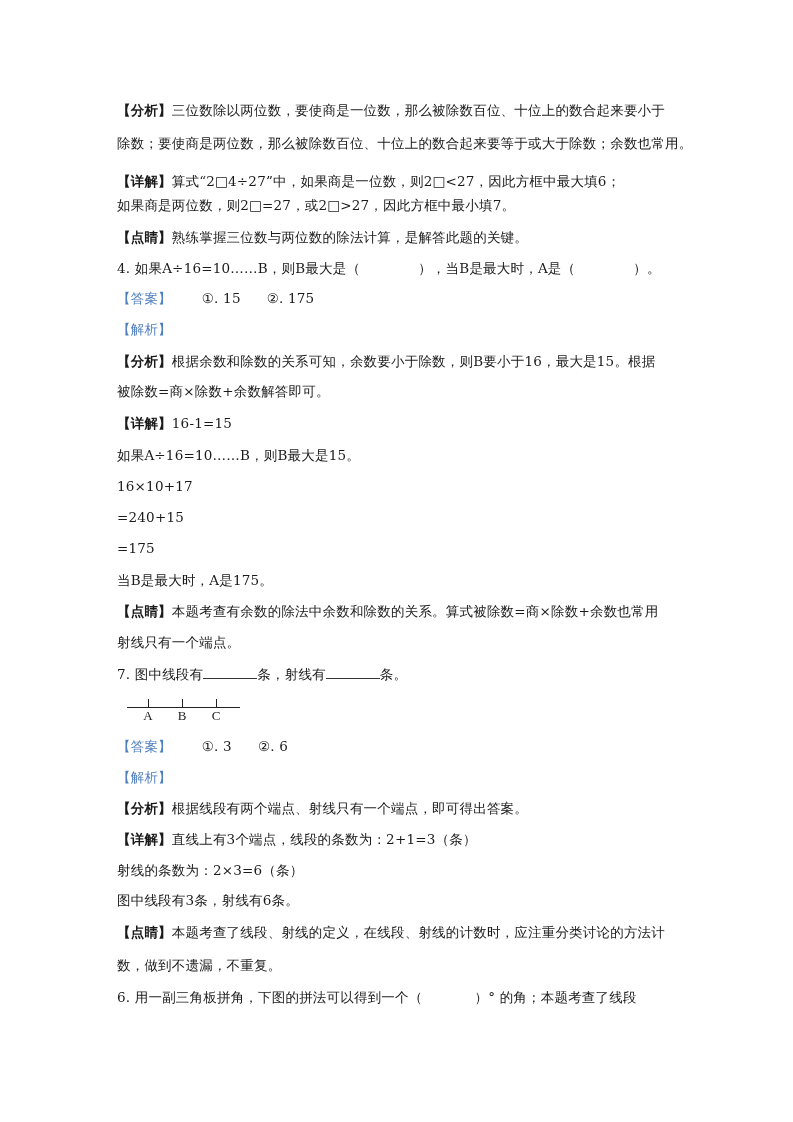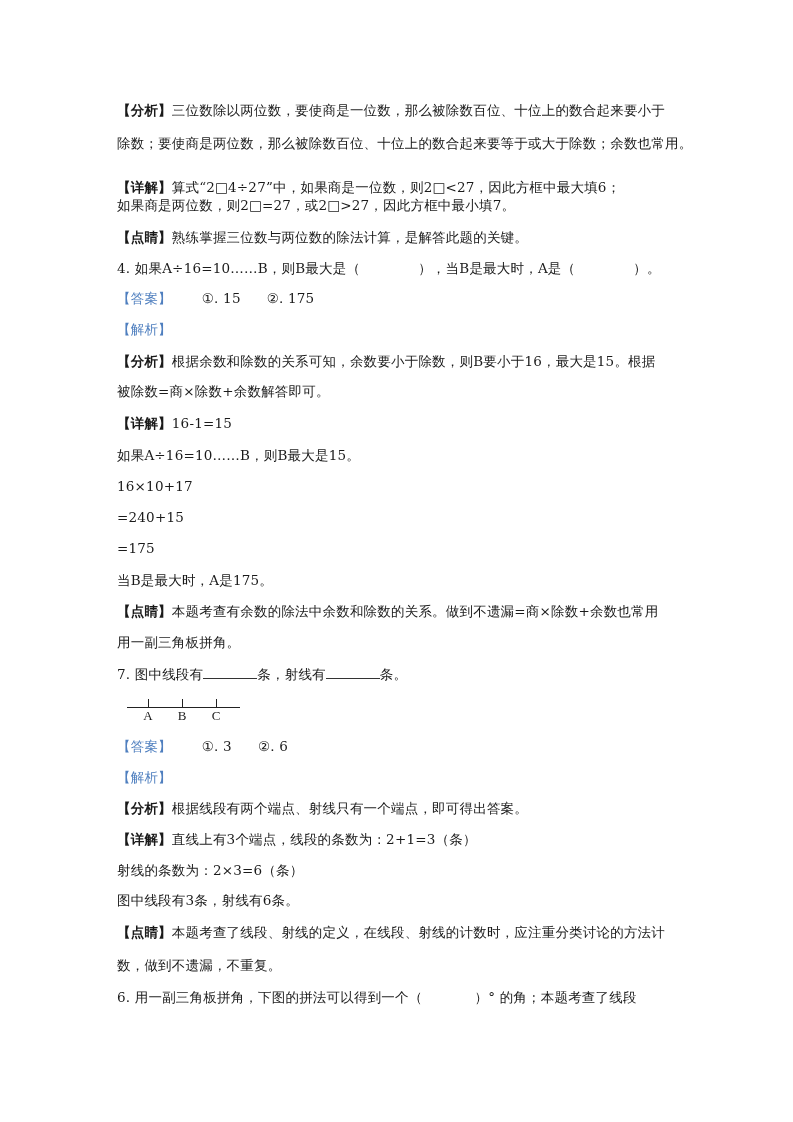--- a/index.html
+++ b/index.html
@@ -26,21 +26,21 @@
 <body>
 
 <div class="page">
 
   <div class="line" style="top:101px">
     <span class="tag-b">【分析】</span><span>三位数除以两位数，要使商是一位数，那么被除数百位、十位上的数合起来要小于</span>
   </div>
   <div class="line" style="top:134px">
     <span>除数；要使商是两位数，那么被除数百位、十位上的数合起来要等于或大于除数；余数也常用。</span>
   </div>
-  <div class="line" style="top:178px">
+  <div class="line" style="top:172px">
     <span class="tag-b">【详解】</span><span>算式“2□4÷27”中，如果商是一位数，则2□&lt;27，因此方框中最大填6；</span>
   </div>
   <div class="line" style="top:196px">
     <span>如果商是两位数，则2□=27，或2□&gt;27，因此方框中最小填7。</span>
   </div>
   <div class="line" style="top:228px">
     <span class="tag-b">【点睛】</span><span>熟练掌握三位数与两位数的除法计算，是解答此题的关键。</span>
   </div>
 
   <div class="line" style="top:259px">
@@ -60,24 +60,24 @@
   </div>
   <div class="line" style="top:414px">
     <span class="tag-b">【详解】</span><span>16-1=15</span>
   </div>
   <div class="line" style="top:446px"><span>如果A÷16=10……B，则B最大是15。</span></div>
   <div class="line" style="top:477px"><span>16×10+17</span></div>
   <div class="line" style="top:508px"><span>=240+15</span></div>
   <div class="line" style="top:539px"><span>=175</span></div>
   <div class="line" style="top:571px"><span>当B是最大时，A是175。</span></div>
   <div class="line" style="top:602px">
-    <span class="tag-b">【点睛】</span><span>本题考查有余数的除法中余数和除数的关系。做到不遗漏=商×除数+余数也常用</span>
+    <span class="tag-b">【点睛】</span><span>本题考查有余数的除法中余数和除数的关系。算式被除数=商×除数+余数也常用</span>
   </div>
   <div class="line" style="top:633px">
-    <span>用一副三角板拼角。</span>
+    <span>射线只有一个端点。</span>
   </div>
 
   <div class="line" style="top:665px">
     <span>7. 图中线段有</span><span class="blank" style="width:54px"></span><span>条，射线有</span><span class="blank" style="width:54px"></span><span>条。</span>
   </div>
 
   <div class="fig">
     <div class="axis"></div>
     <div class="tick" style="left:21px"></div>
     <div class="tick" style="left:55px"></div>

